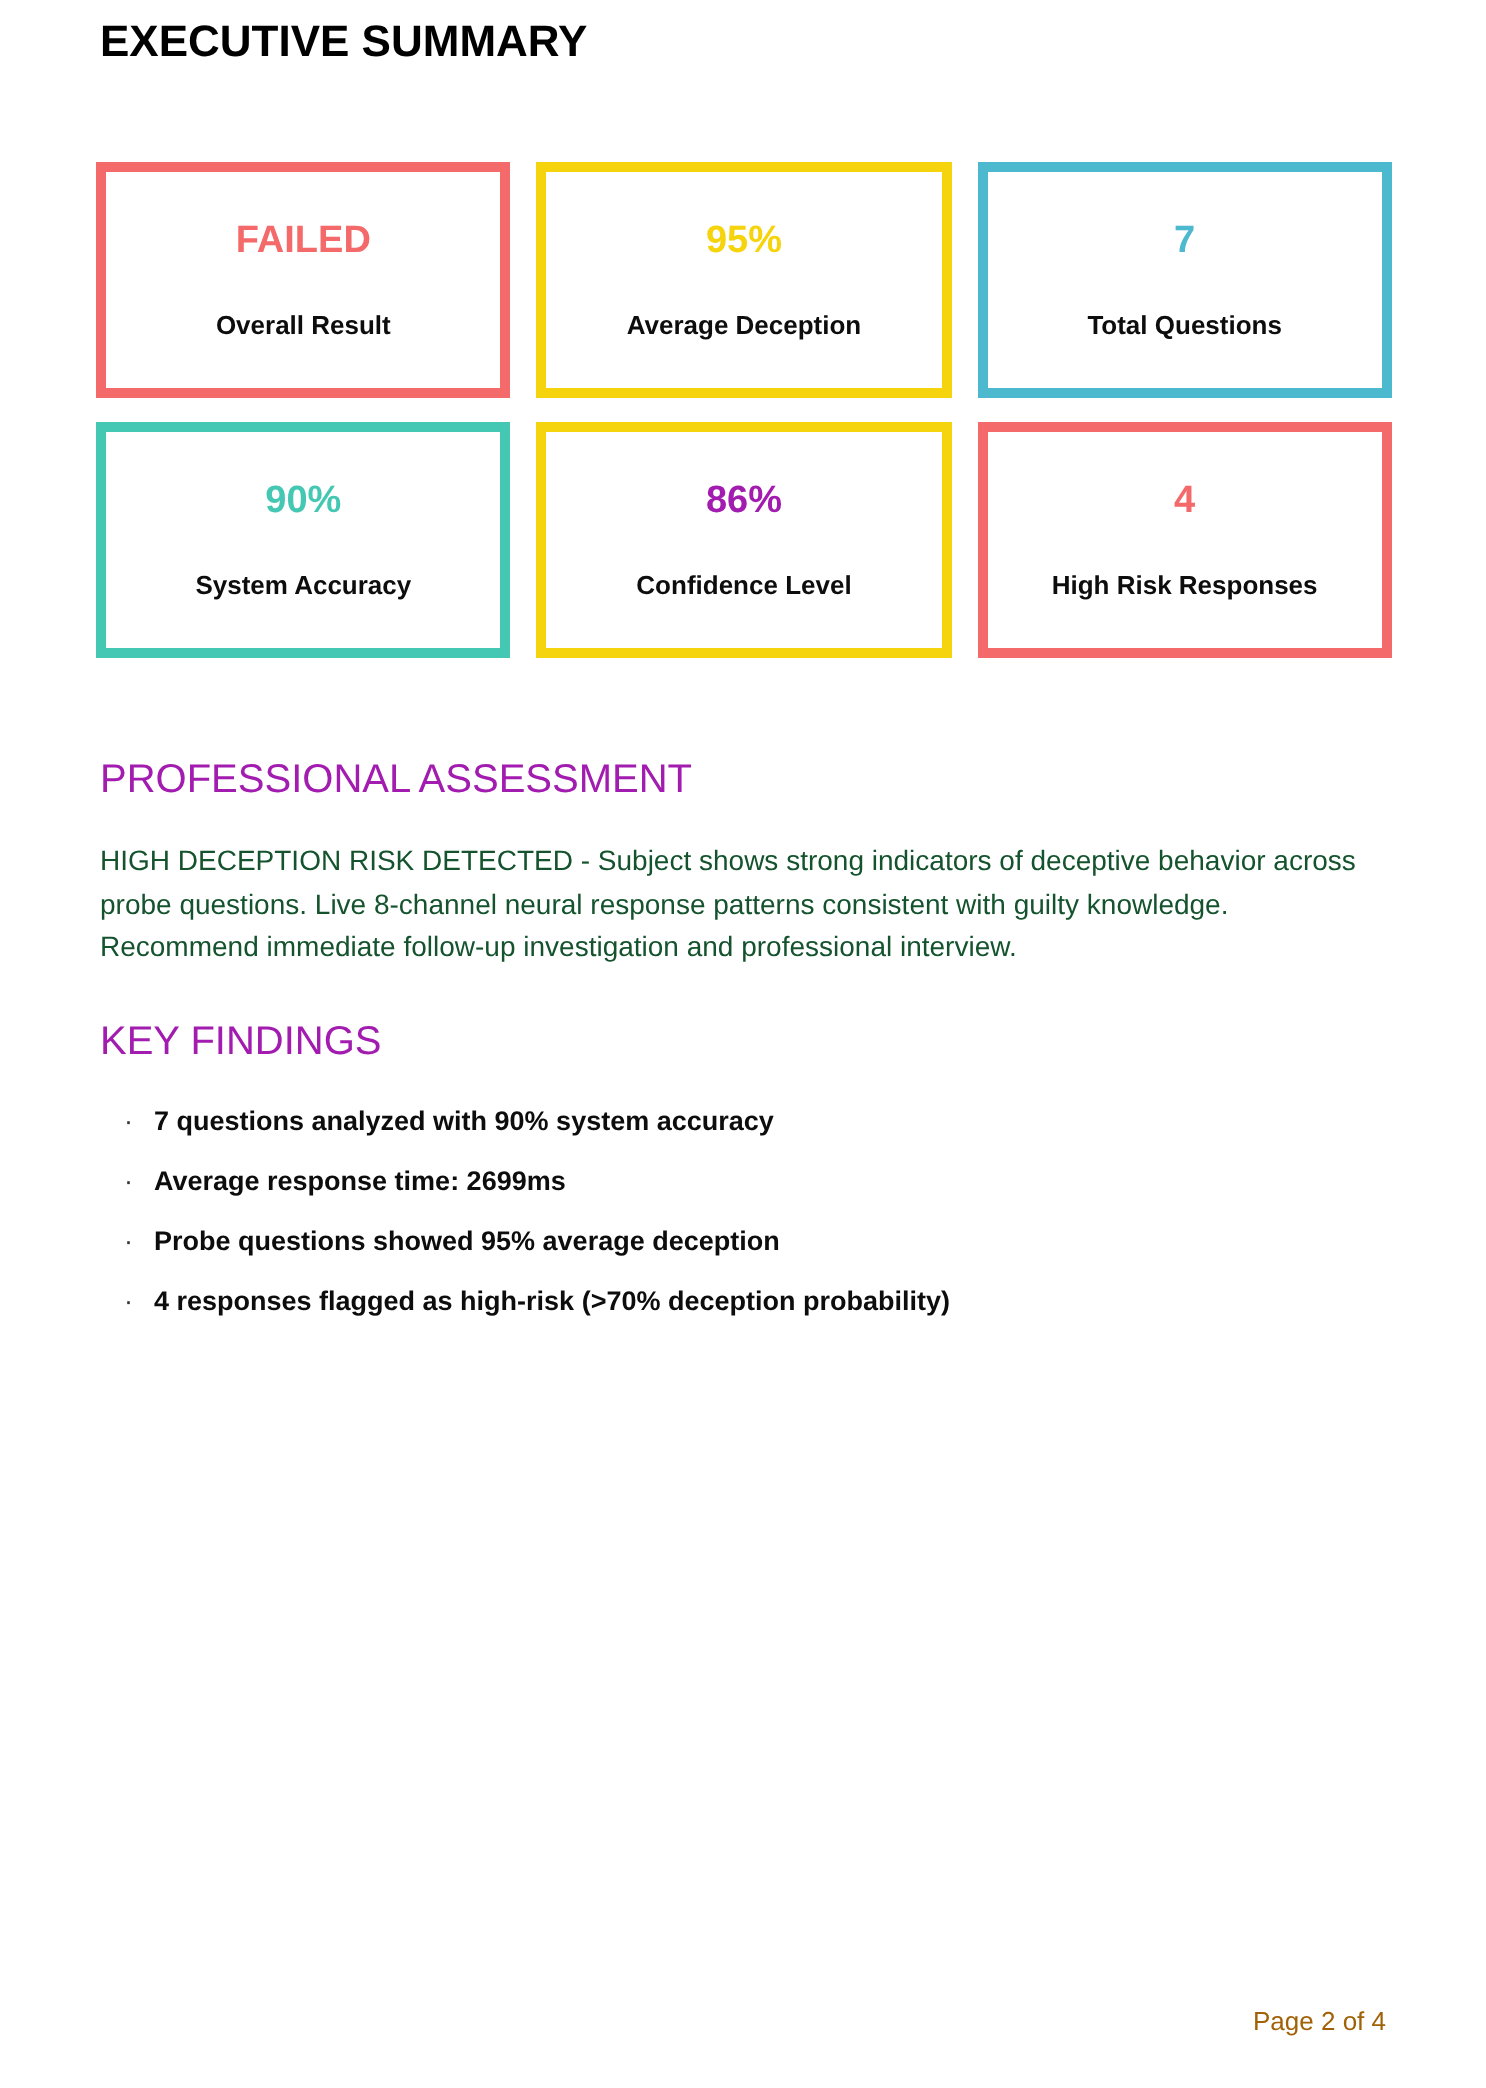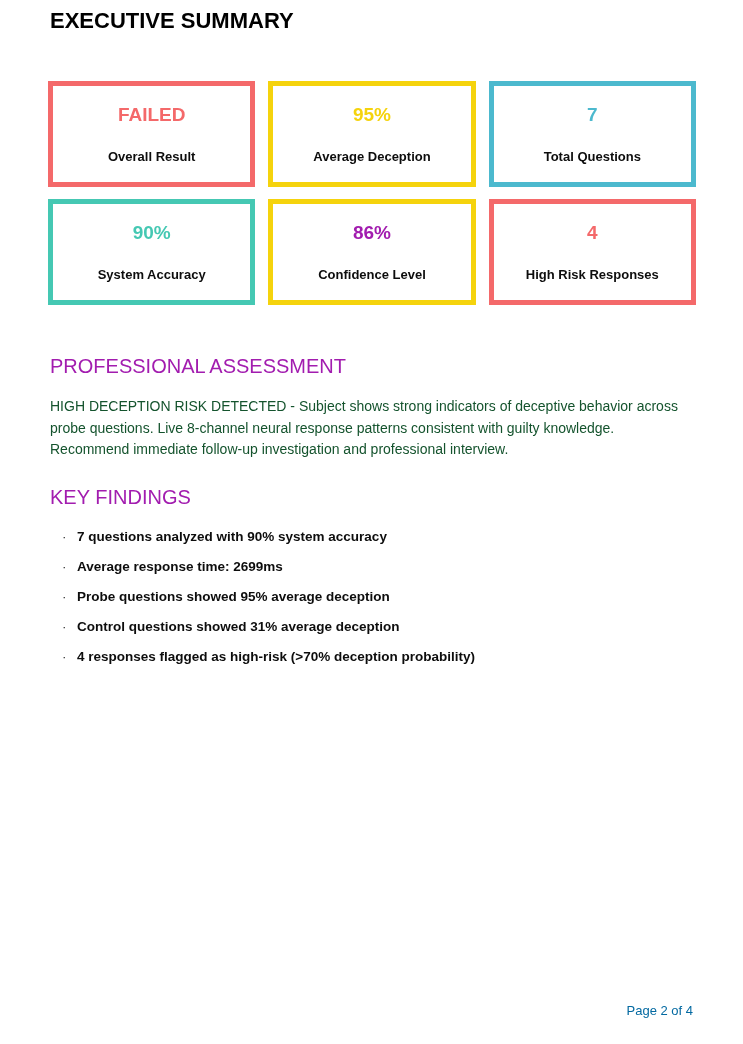--- a/index.html
+++ b/index.html
@@ -28,21 +28,21 @@
   }
   .stats-grid {
     margin-top: 47px;
     display: grid;
     grid-template-columns: repeat(3, 1fr);
     column-gap: 13px;
     row-gap: 12px;
   }
   .card {
     box-sizing: border-box;
-    height: 106px;
+    height: 118px;
     border: 5px solid #cccccc;
     background: #ffffff;
     display: flex;
     flex-direction: column;
     align-items: center;
     justify-content: center;
     gap: 26px;
     text-align: center;
   }
   .card-value {
@@ -146,19 +146,18 @@
   </div>
 
   <h2 class="section-heading assessment-heading">PROFESSIONAL ASSESSMENT</h2>
   <p class="assessment-body">HIGH DECEPTION RISK DETECTED - Subject shows strong indicators of deceptive behavior across probe questions. Live 8-channel neural response patterns consistent with guilty knowledge. Recommend immediate follow-up investigation and professional interview.</p>
 
   <h2 class="section-heading findings-heading">KEY FINDINGS</h2>
   <ul class="findings-list">
     <li>7 questions analyzed with 90% system accuracy</li>
     <li>Average response time: 2699ms</li>
     <li>Probe questions showed 95% average deception</li>
-    <li>Control questions showed 31% average deception</li>
     <li>4 responses flagged as high-risk (&gt;70% deception probability)</li>
   </ul>
 
 </div>
 
-<div class="page-footer" style="color: #0369a1;">Page 2 of 4</div>
+<div class="page-footer" style="color: #a16207;">Page 2 of 4</div>
 
 </body></html>

